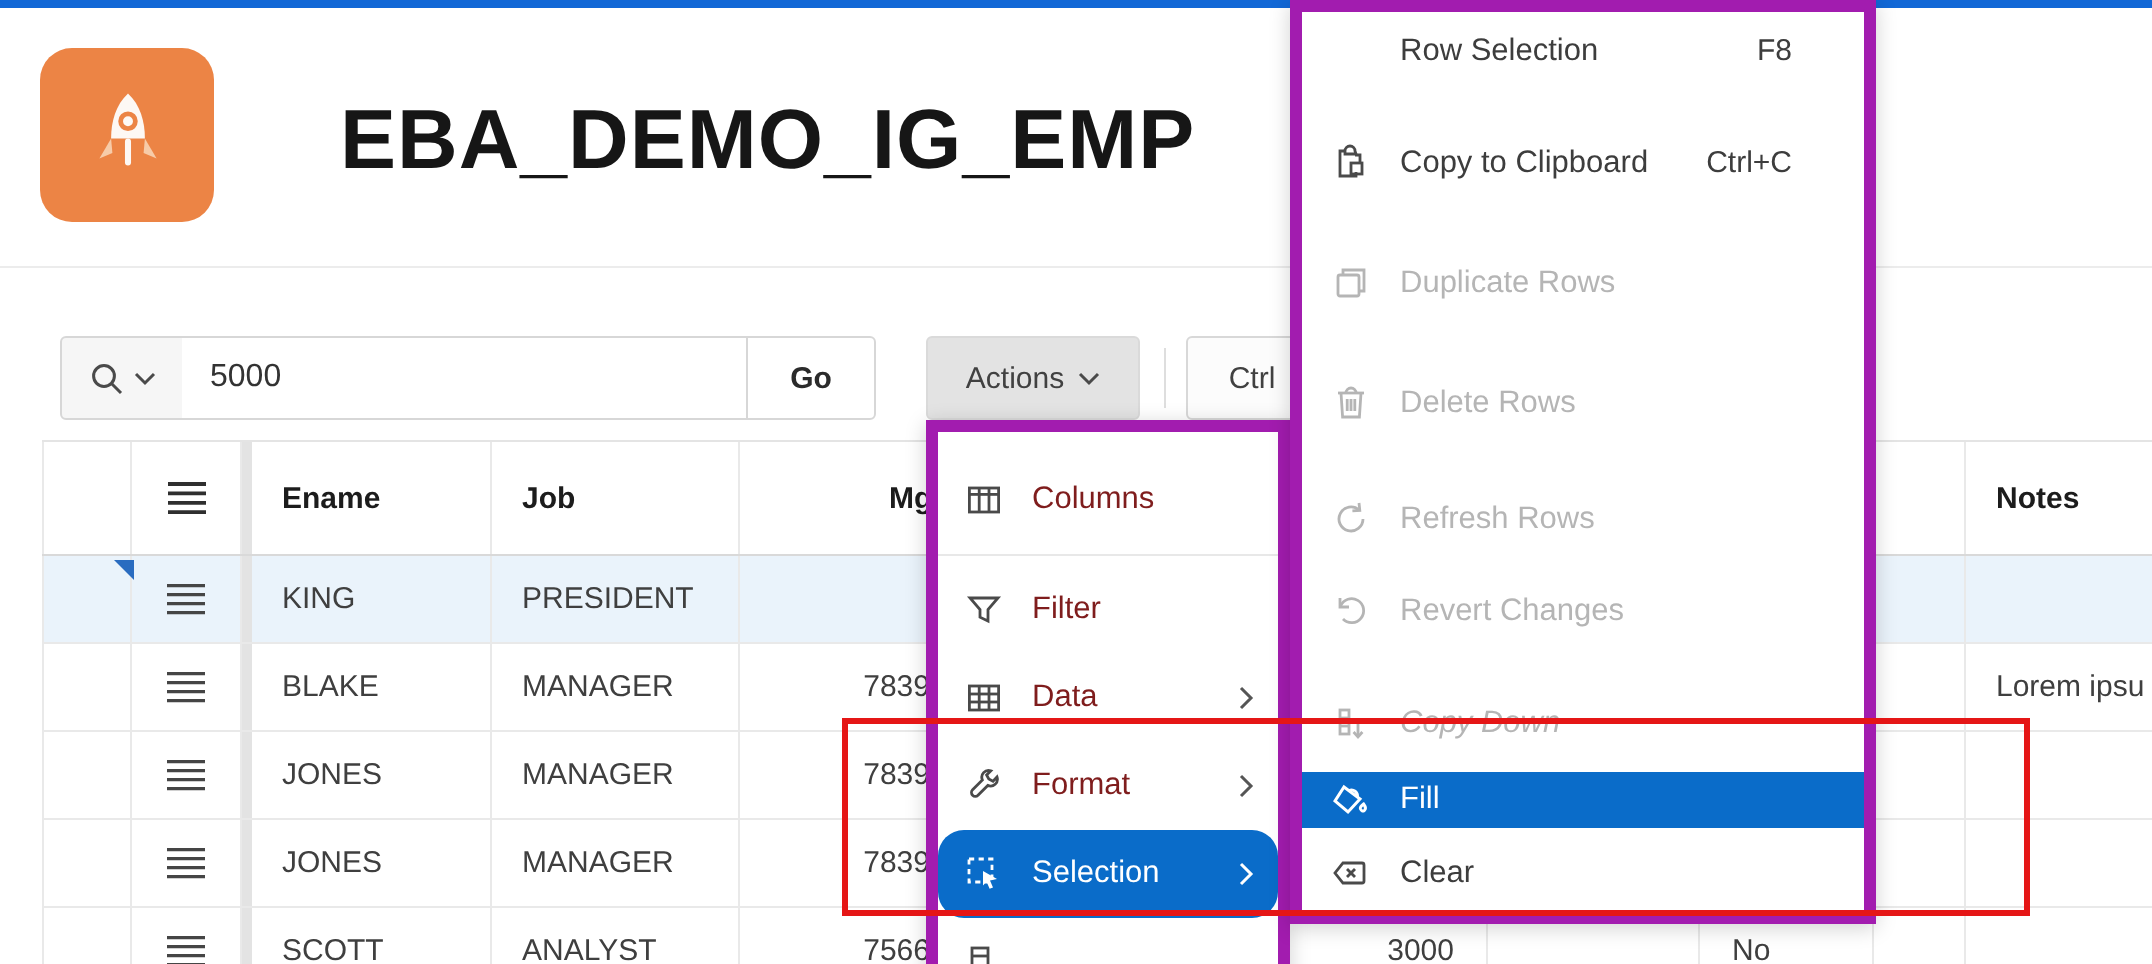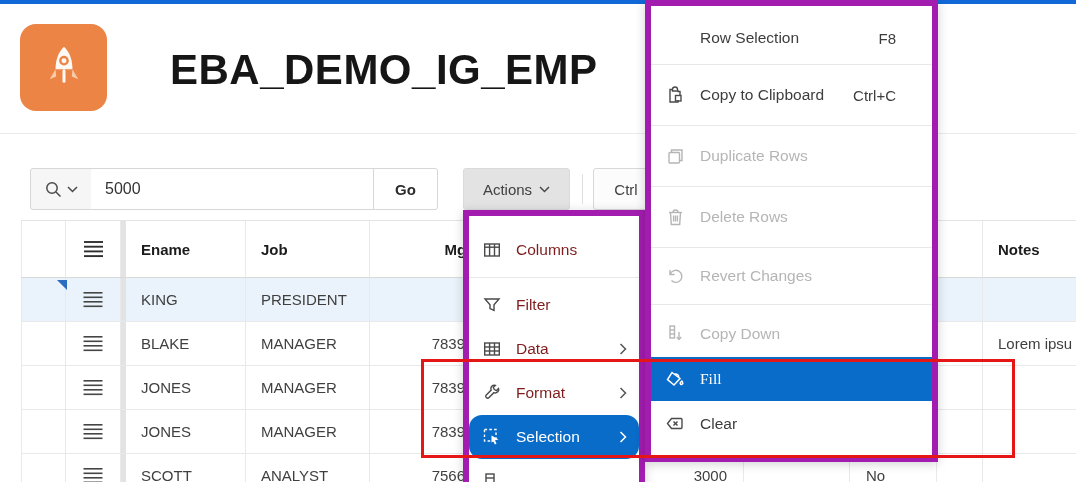--- a/index.html
+++ b/index.html
@@ -59,21 +59,21 @@
   .am-item .arrow{margin-left:auto;}
   .am-item.hl{background:#0a6cc9;color:#fff;border-radius:13px;}
   .m-sep{height:1px;background:#e8e8e8;margin:5px 0;}
 
   .sel-submenu{left:645px;top:0;width:293px;height:462px;display:flex;flex-direction:column;padding-top:2px;z-index:6;}
   .sm-item{display:flex;align-items:center;padding:0 36px 0 13px;font-size:15.5px;color:#3d3d3d;gap:14px;height:50px;flex:none;}
   .sm-item .ico{width:22px;display:flex;justify-content:center;flex:none;}
   .sm-item .shortcut{margin-left:auto;font-size:15px;color:#3d3d3d;}
   .sm-item.disabled{color:#b5b5b5;}
   .sm-item.hl{background:#0a6cc9;color:#fff;}
-  .sm-item.h42{height:42px;} .sm-item.h44{height:44px;font-family:Liberation Serif, serif;} .sm-item.h46{height:46px;}
+  .sm-item.h42{height:42px;} .sm-item.h44{height:28px;} .sm-item.h46{height:46px;}
 
   
   .red-rect{position:absolute;left:421px;top:359px;width:594px;height:99px;border:3px solid #e51616;z-index:10;pointer-events:none;}
 
   svg{display:block;}
 </style>
 </head>
 <body>
 
 <div id="stage">
@@ -380,31 +380,40 @@
             <path d="M7 4.5 a2.5 2.5 0 0 1 5 0"></path>
           <path d="M4.5 4.5 L5.3 16.5 L13.7 16.5 L14.5 4.5"></path>
           <line x1="7.6" y1="7.5" x2="7.6" y2="13.5"></line>
             <line x1="9.5" y1="7.5" x2="9.5" y2="13.5"></line>
             <line x1="11.4" y1="7.5" x2="11.4" y2="13.5"></line>
         </svg>
       </span>
       <span>Delete Rows</span>
     </div>
     <div class="m-sep"></div>
+    <div class="sm-item" style="color:#b5b5b5;height:46px;">
+      <span class="ico">
+        <svg width="19" height="19" viewBox="0 0 19 19" fill="none" stroke="#b5b5b5" stroke-width="1.4">
+          <path d="M15.5 9.5 a6 6 0 1 1 -2 -4.5"></path>
+            <polyline points="13.5,1.5 13.9,5.2 10.2,5.4"></polyline>
+        </svg>
+      </span>
+      <span>Refresh Rows</span>
+    </div>
     <div class="sm-item h46" style="color:#b5b5b5;">
       <span class="ico">
         <svg width="19" height="19" viewBox="0 0 19 19" fill="none" stroke="#b5b5b5" stroke-width="1.4">
           <path d="M4 3 L4 7.5 L8.5 7.5"></path>
             <path d="M4.3 7 a6 6 0 1 1 1.2 6.5"></path>
         </svg>
       </span>
       <span>Revert Changes</span>
     </div>
     <div class="m-sep"></div>
-    <div class="sm-item" style="color:#b5b5b5;height:47px;">
+    <div class="sm-item" style="color:#b5b5b5;height:47px;font-style:italic;">
       <span class="ico">
         <svg width="19" height="19" viewBox="0 0 19 19" fill="none" stroke="#b5b5b5" stroke-width="1.4">
           <rect x="4" y="2" width="4.5" height="12"></rect>
             <line x1="4" y1="6" x2="8.5" y2="6"></line>
             <line x1="4" y1="10" x2="8.5" y2="10"></line>
           <line x1="13" y1="8" x2="13" y2="15"></line>
             <polyline points="10.8,13 13,15.5 15.2,13"></polyline>
         </svg>
       </span>
       <span>Copy Down</span>

